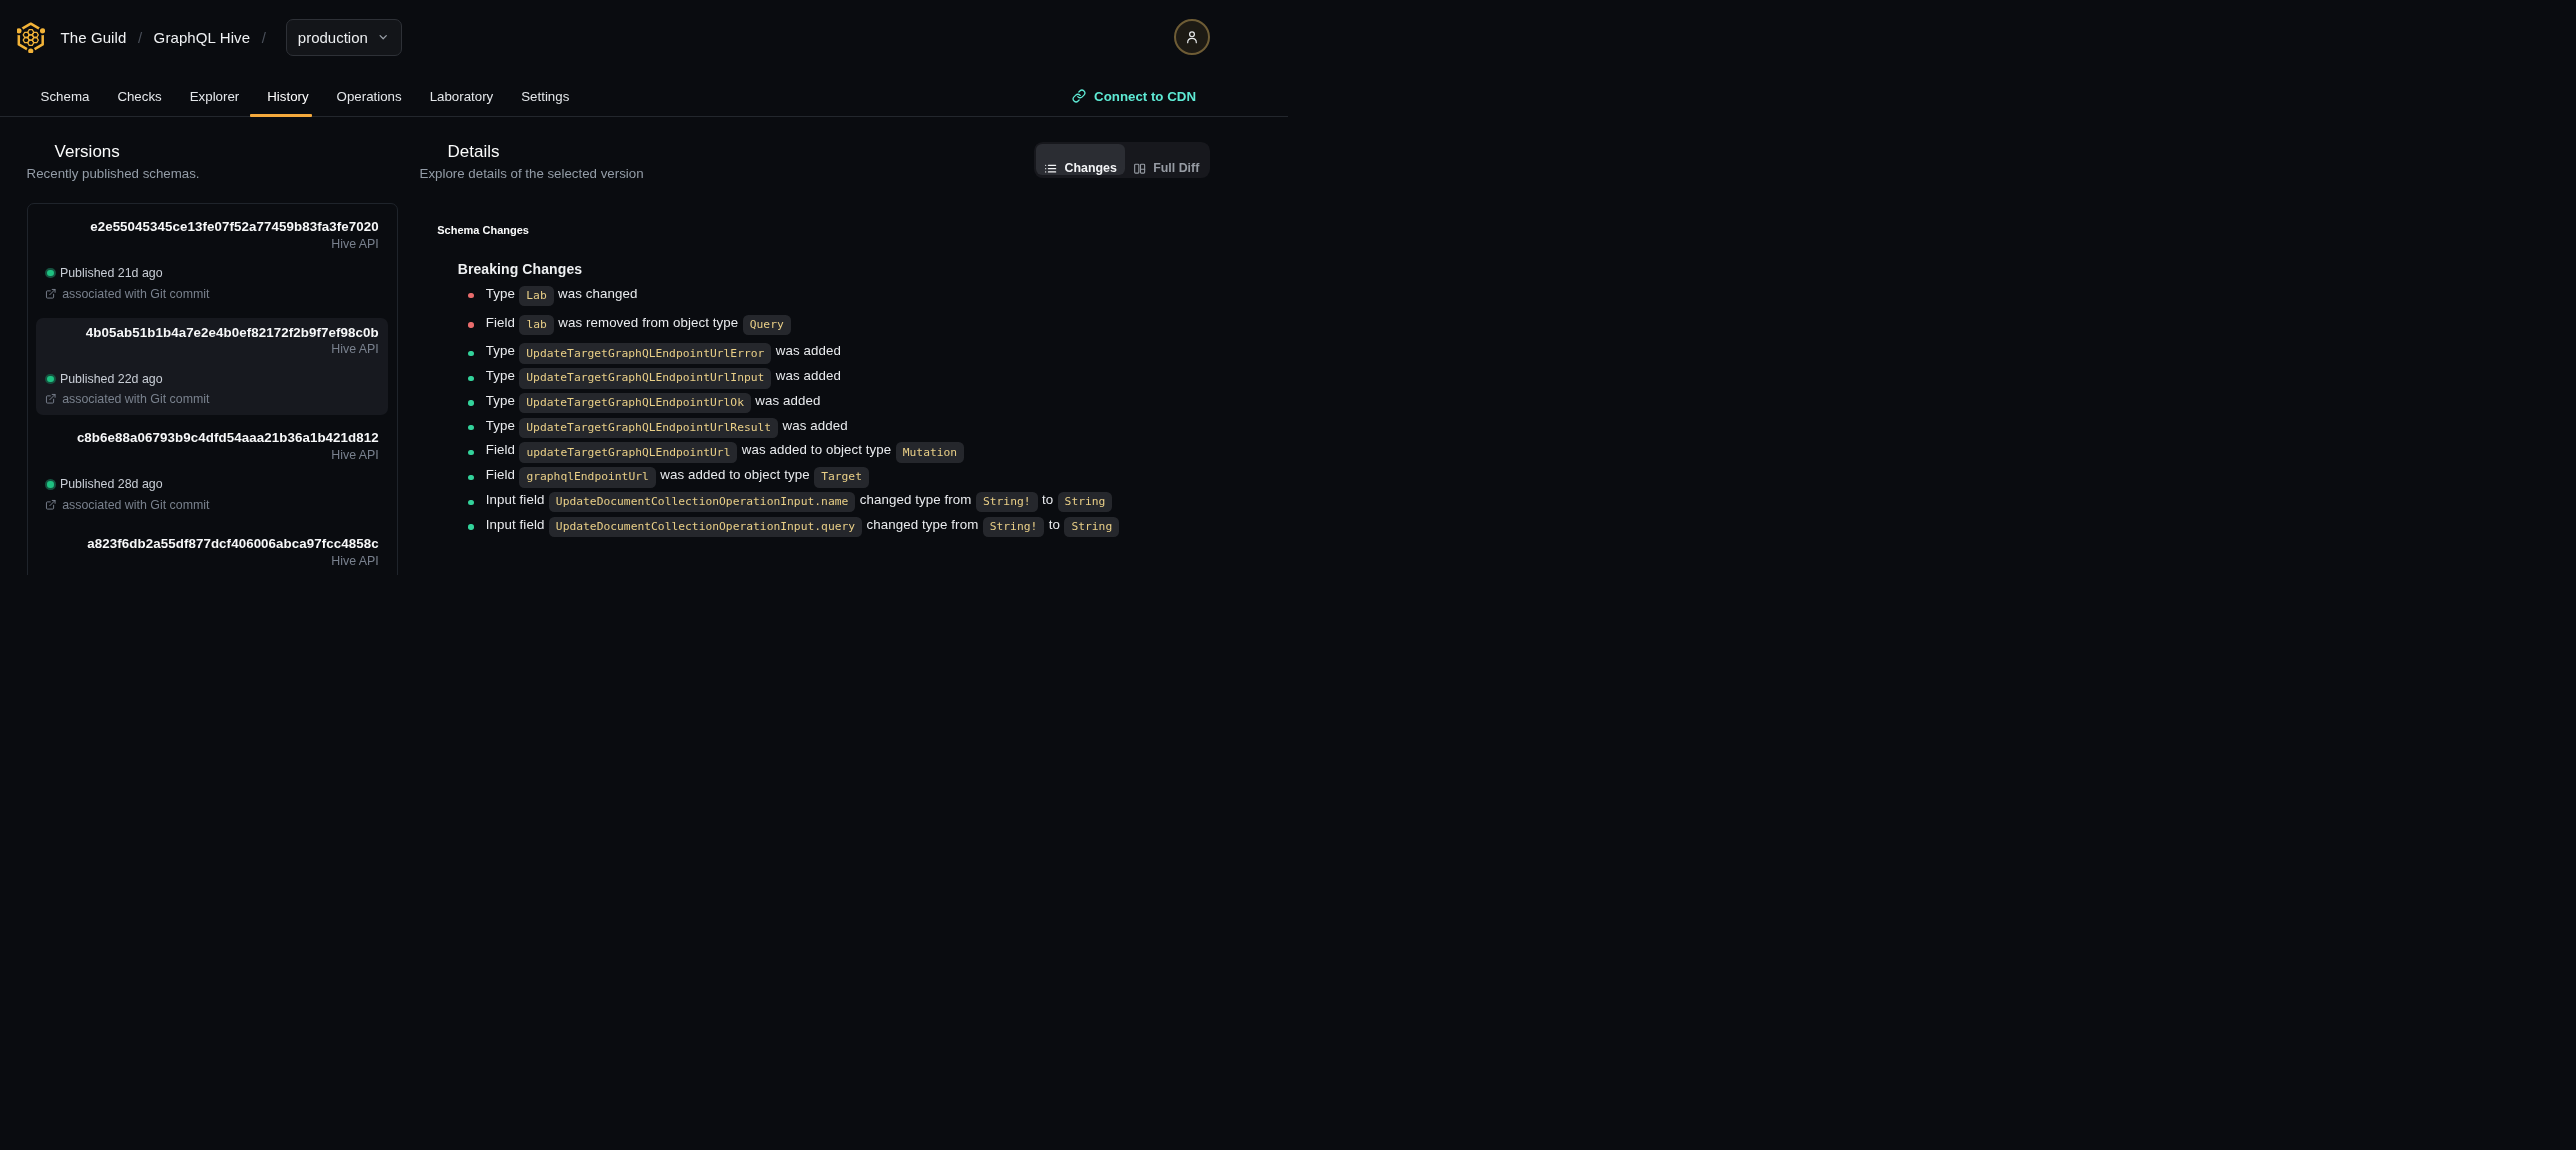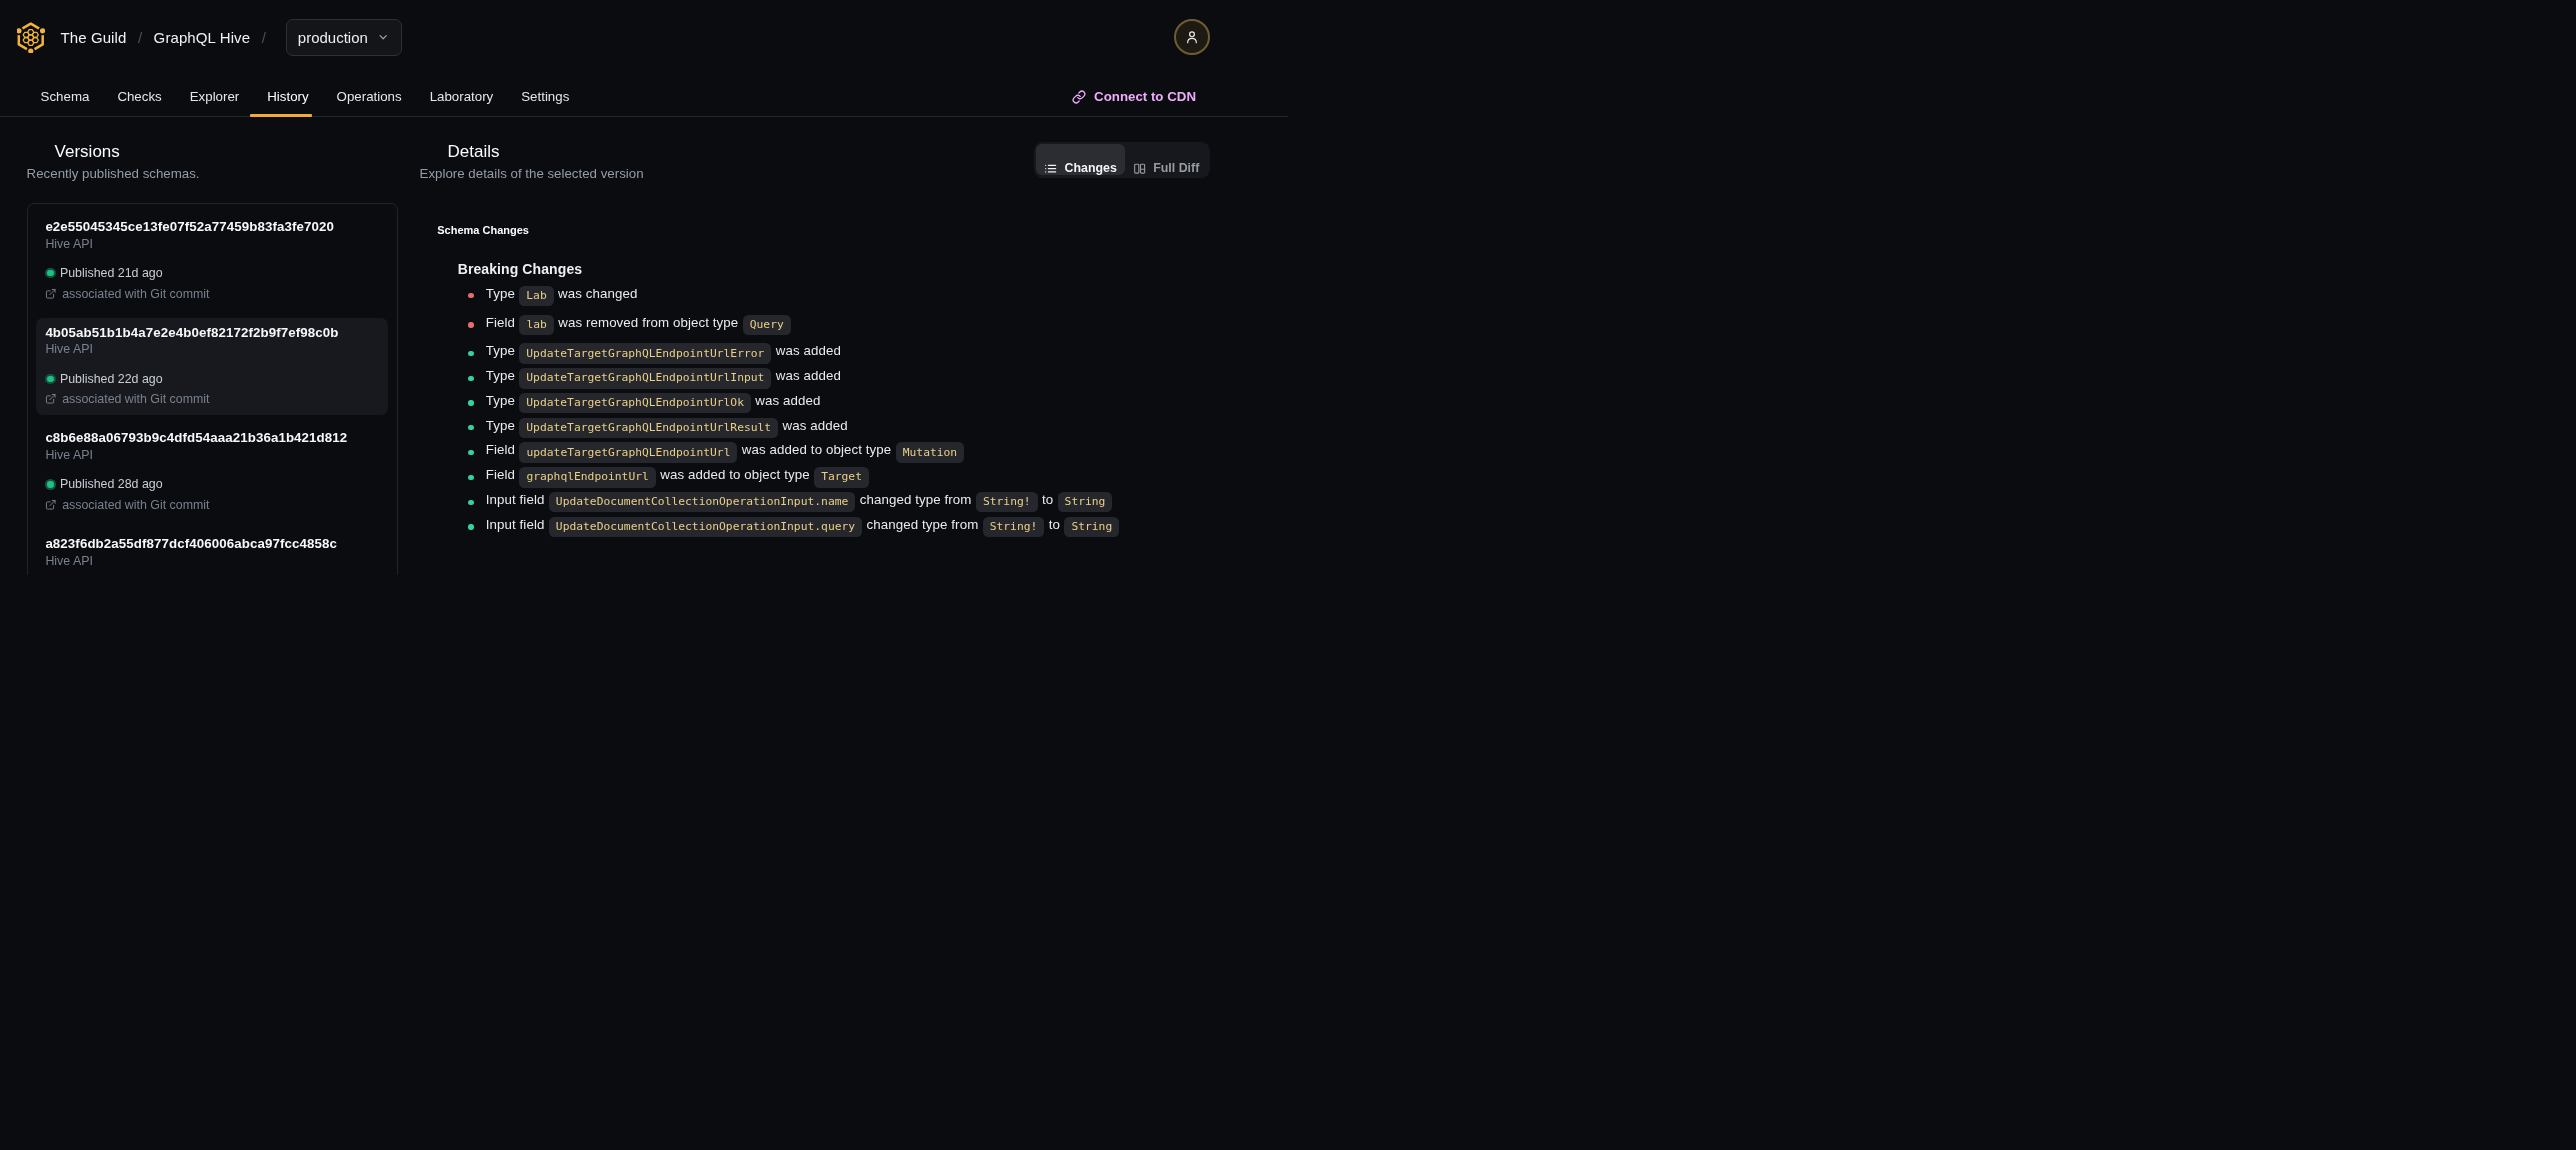--- a/index.html
+++ b/index.html
@@ -54,40 +54,40 @@
     letter-spacing:0;
     cursor:pointer;
   }
   .tab.active { color:#ffffff; }
   .tab.active::after {
     content:""; position:absolute; left:-3.5px; bottom:-0.9px;
     width:62px; height:2.7px; background:#f4a93c; border-radius:0.9px;
   }
   .cdn-link {
     margin-left:auto; margin-right:14px;
-    display:flex; align-items:flex-end; gap:8px;
+    display:flex; align-items:flex-start; gap:8px;
     padding-bottom:12.4px;
-    color:#f0abfc; font-size:13.3px; font-weight:700;
+    color:#5eead4; font-size:13.3px; font-weight:700;
     cursor:pointer;
   }
   .cdn-link svg { width:14px; height:14px; }
 
   .content { display:flex; padding:24px 78px 0 26.6px; }
   h2.col-title { font-size:17px; line-height:21px; font-weight:400; color:#fbfcfc;margin-left:28px; }
   p.col-sub { font-size:13.3px; line-height:17.7px; color:#939ca7; margin-top:2.7px; }
 
   .versions-col { width:371px; flex:none; }
   .versions-list {
     margin-top:20.4px;
     border:0.9px solid #1f242b;
     border-radius:7px;
     padding:8.9px;
     height:886px;
   }
-  .v-item { padding:5.3px 8.9px 6.2px 8.9px; border-radius:7px; margin-bottom:8.9px; cursor:pointer; }
+  .v-item { padding:5.3px 8.9px 6.2px 8.9px; border-radius:7px; margin-bottom:8.9px; cursor:pointer;text-align:right; }
   .v-item.selected { background:#17191f; }
   .v-hash { font-size:13.3px; line-height:17.7px; font-weight:700; color:#f7f8f9; letter-spacing:0.1px; }
   .v-api { font-size:12.4px; line-height:17.7px; color:#79818e; }
   .v-status { margin-top:10px; display:flex; align-items:center; gap:4px; height:19.5px; }
   .v-dot { width:10.6px; height:10.6px; border-radius:50%; background:#1ec181; border:2.7px solid #15523f; flex:none; }
   .v-status .t { font-size:12.4px; color:#c9ced6; }
   .v-git { display:flex; align-items:center; gap:5.3px; height:19.5px; margin-top:0.9px; color:#79818d; }
   .v-git svg { width:11.5px; height:11.5px; flex:none; }
   .v-git .t { font-size:12.4px; }
 

